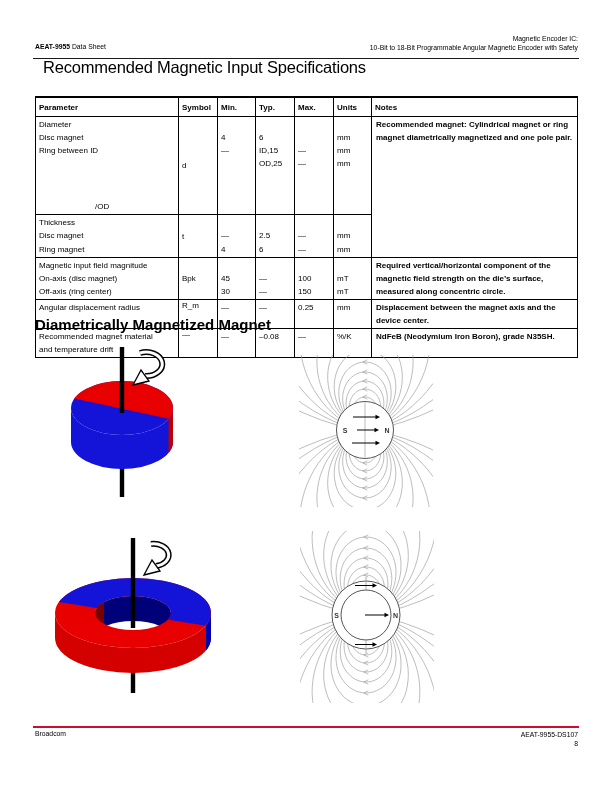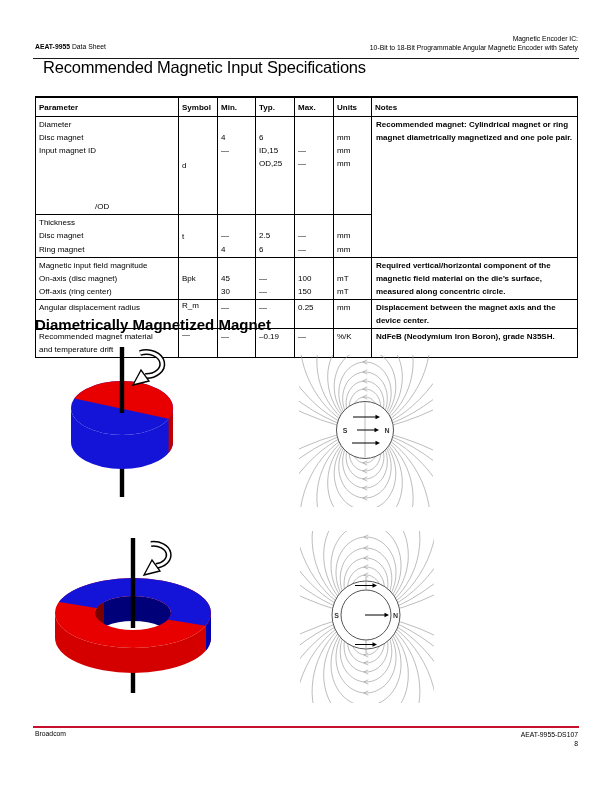--- a/index.html
+++ b/index.html
@@ -64,21 +64,21 @@
         <th class="c">Max.</th>
         <th class="c">Units</th>
         <th>Notes</th>
       </tr>
     </thead>
     <tbody>
       <tr>
         <td>
           <div class="line">Diameter</div>
           <div class="line">Disc magnet</div>
-          <div class="line">Input magnet ID</div>
+          <div class="line">Ring between ID</div>
           <div class="line" style="padding-left: 56px; margin-top: 43px;">/OD</div>
         </td>
         <td class="c mid">d</td>
         <td class="c">
           <div class="line">&nbsp;</div>
           <div class="line">4</div>
           <div class="line">—</div>
           <div class="line">&nbsp;</div>
         </td>
         <td class="c">
@@ -149,21 +149,21 @@
         <td class="c">
           <div class="line">&nbsp;</div>
           <div class="line">100</div>
           <div class="line">150</div>
         </td>
         <td class="c">
           <div class="line">&nbsp;</div>
           <div class="line">mT</div>
           <div class="line">mT</div>
         </td>
-        <td class="notes" rowspan="1">Required vertical/horizontal component of the magnetic field material on the die’s surface, measured along concentric circle.</td>
+        <td class="notes" rowspan="1">Required vertical/horizontal component of the magnetic field strength on the die’s surface, measured along concentric circle.</td>
       </tr>
       <tr>
         <td>
           <div class="line">Angular displacement radius</div>
         </td>
         <td class="c">R_m</td>
         <td class="c">
           <div class="line">—</div>
         </td>
         <td class="c">
@@ -180,21 +180,21 @@
       <tr>
         <td>
           <div class="line">Recommended magnet material</div>
           <div class="line">and temperature drift</div>
         </td>
         <td class="c">—</td>
         <td class="c">
           <div class="line">—</div>
         </td>
         <td class="c">
-          <div class="line">–0.19</div>
+          <div class="line">–0.08</div>
         </td>
         <td class="c">
           <div class="line">—</div>
         </td>
         <td class="c">
           <div class="line">%/K</div>
         </td>
         <td class="notes" rowspan="1">NdFeB (Neodymium Iron Boron), grade N35SH.</td>
       </tr>
     </tbody>

